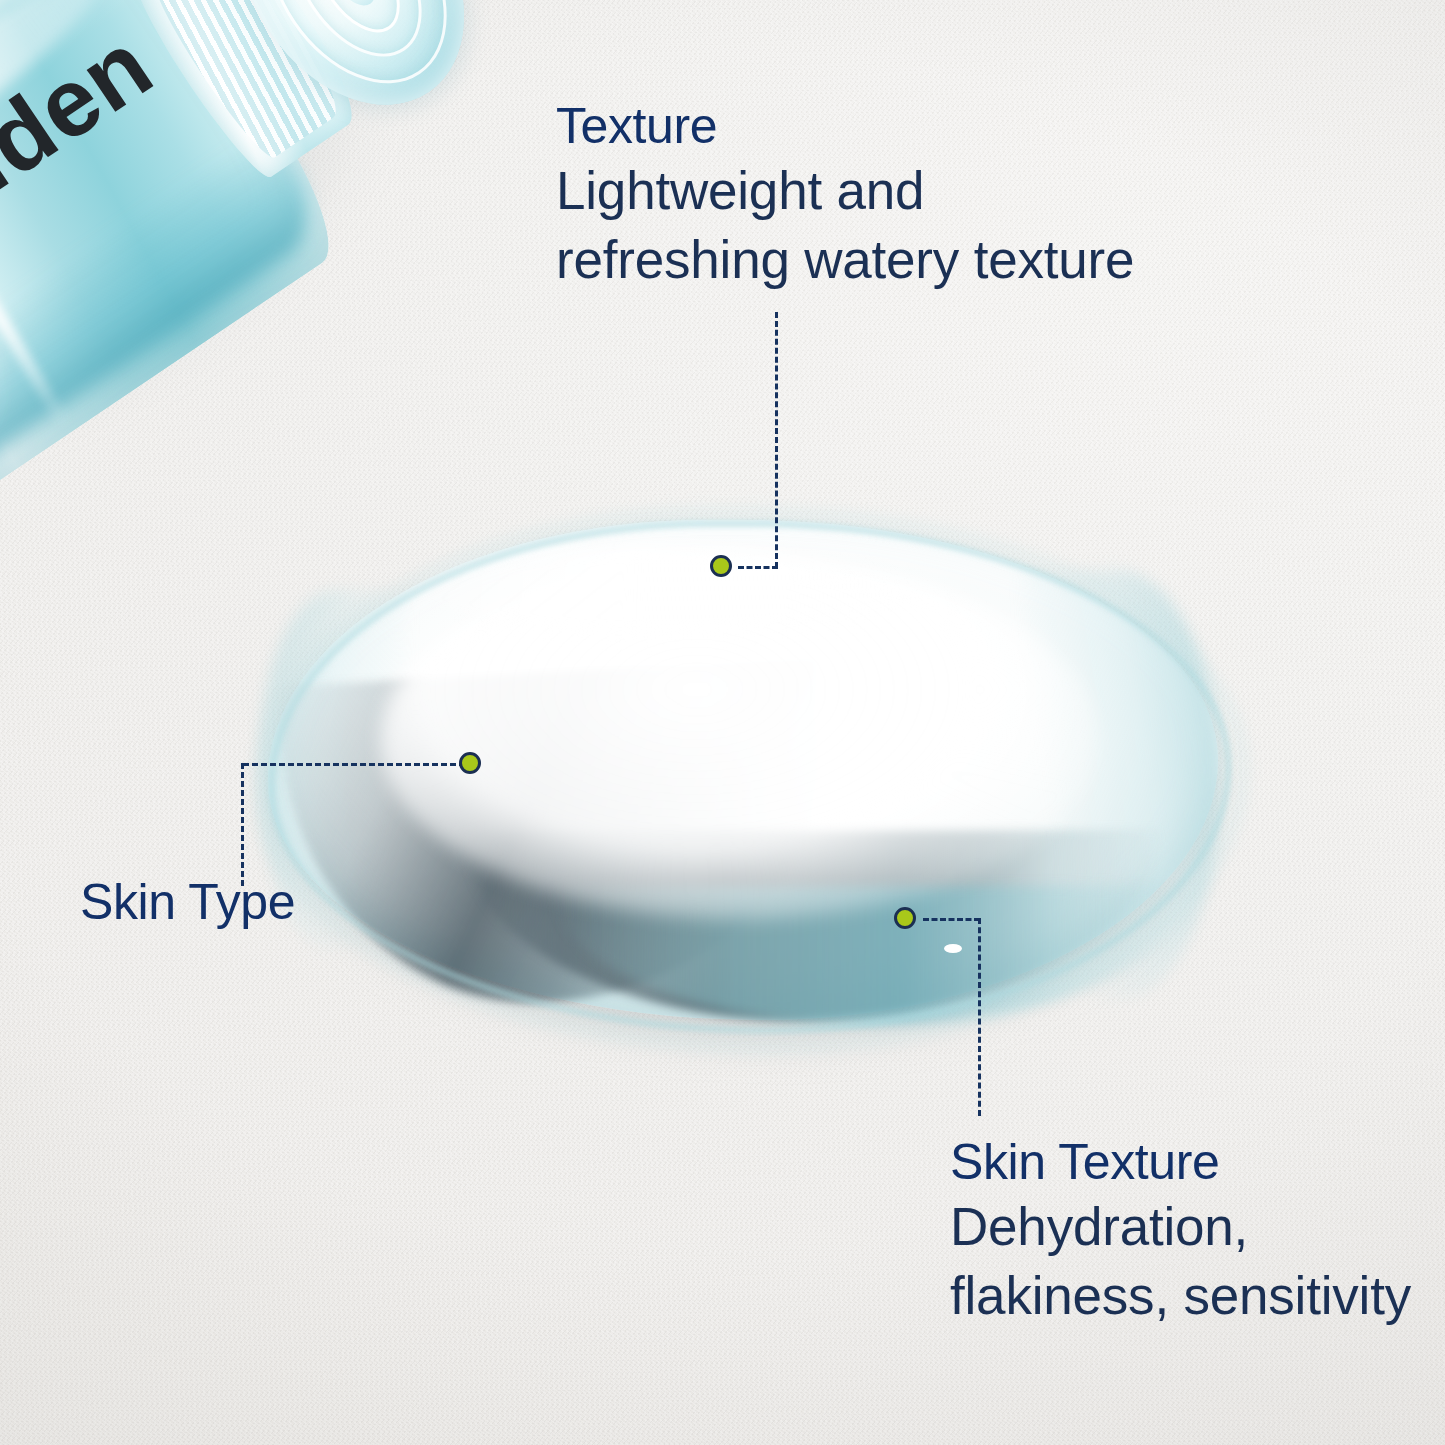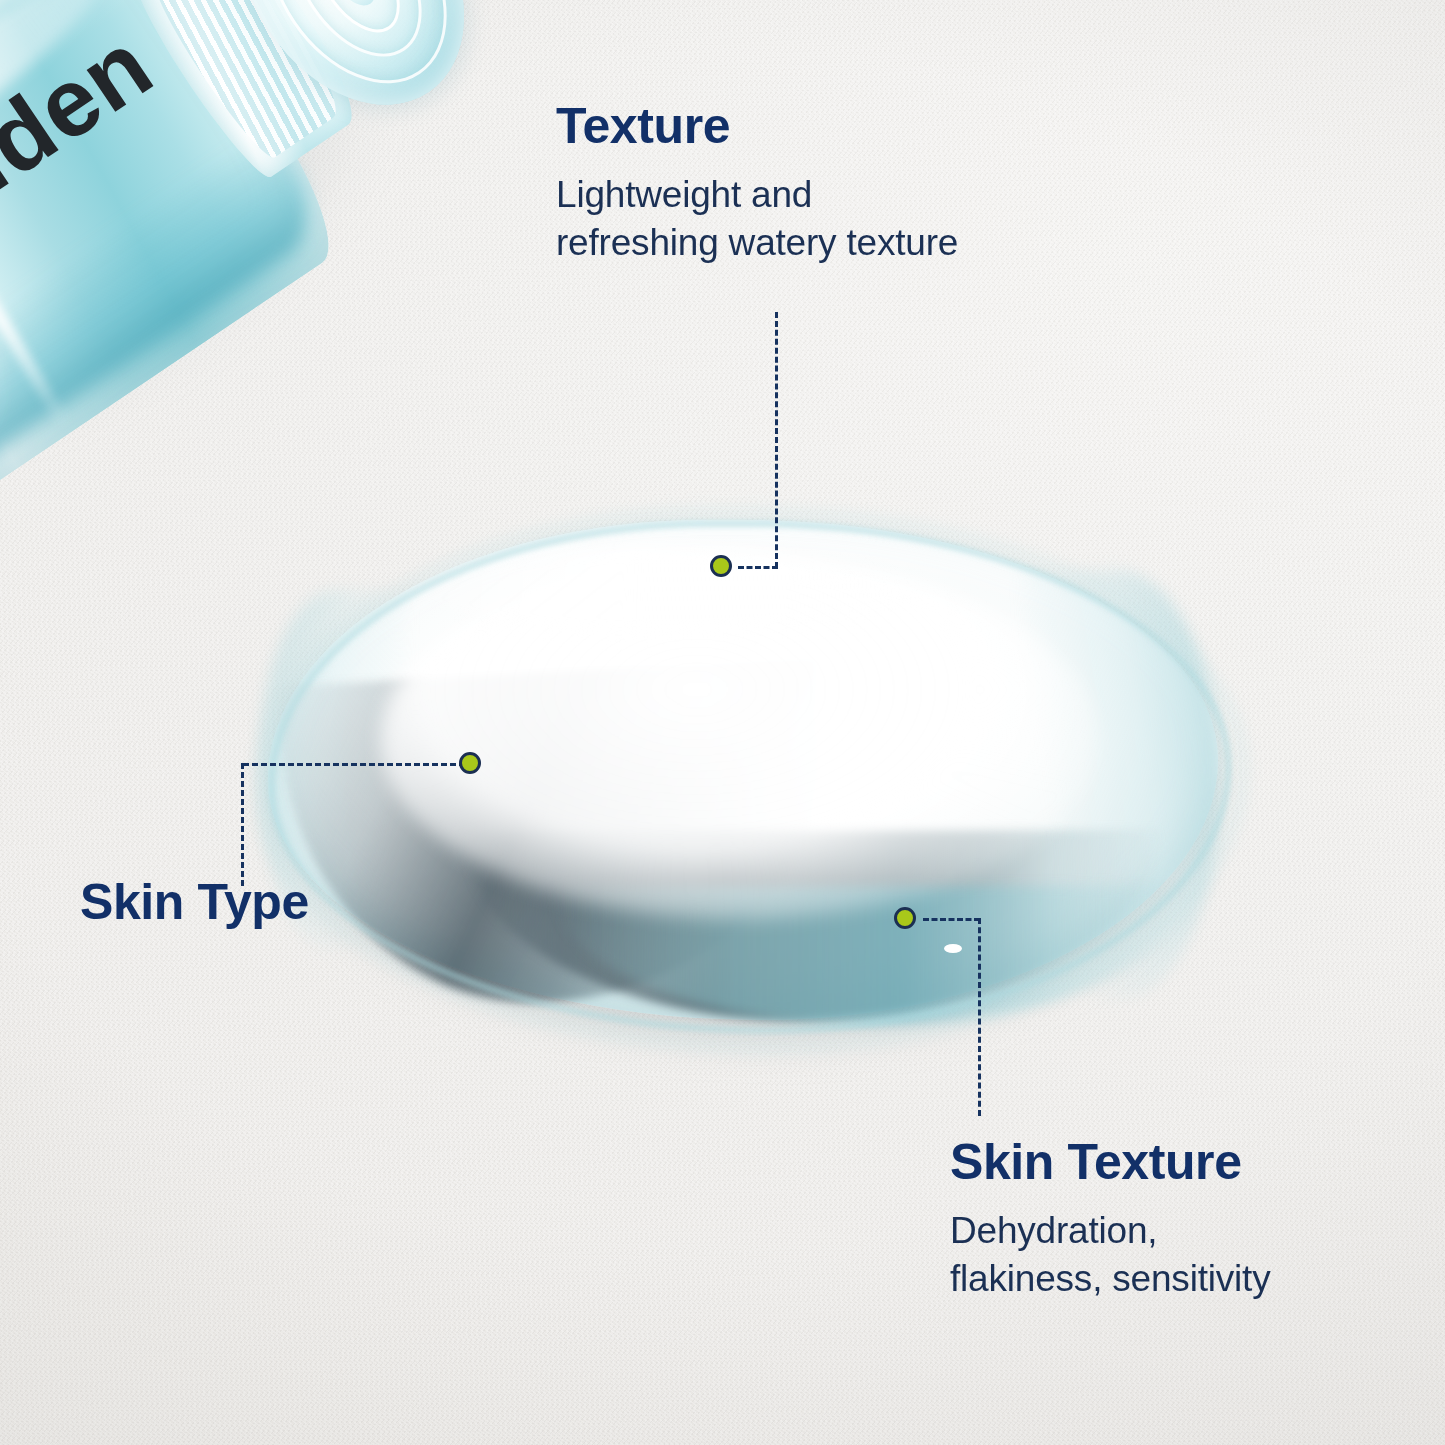--- a/index.html
+++ b/index.html
@@ -364,33 +364,33 @@
     height: 9px;
     border-radius: 50%;
     background: #ffffff;
     filter: blur(.6px);
   }
 
   
   .callout { position: absolute; }
   .callout .title {
     font-size: 50px;
-    font-weight: 700;
+    font-weight: 400;
     color: #123068;
     line-height: 1.06;
     letter-spacing: -0.4px;
     white-space: nowrap;
   }
   .callout .desc {
-    font-size: 37px;
+    font-size: 53px;
     font-weight: 400;
     color: #1b3054;
     line-height: 1.30;
     letter-spacing: -0.2px;
-    margin-top: 18px;
+    margin-top: 4px;
     white-space: pre-line;
   }
 
   #callout-texture      { left: 556px; top: 100px;  }
   #callout-skintype     { left: 80px;  top: 876px;  }
   #callout-skinconcern  { left: 950px; top: 1136px; }
 
   
   .leader { position: absolute; }
   .dash-v {

